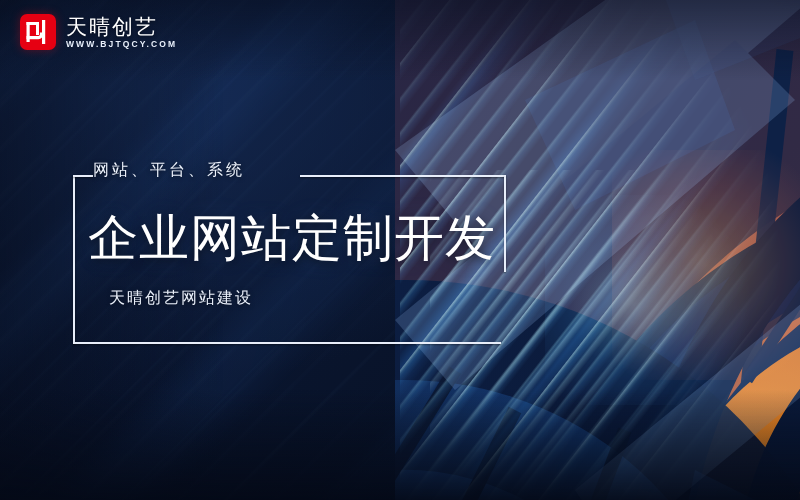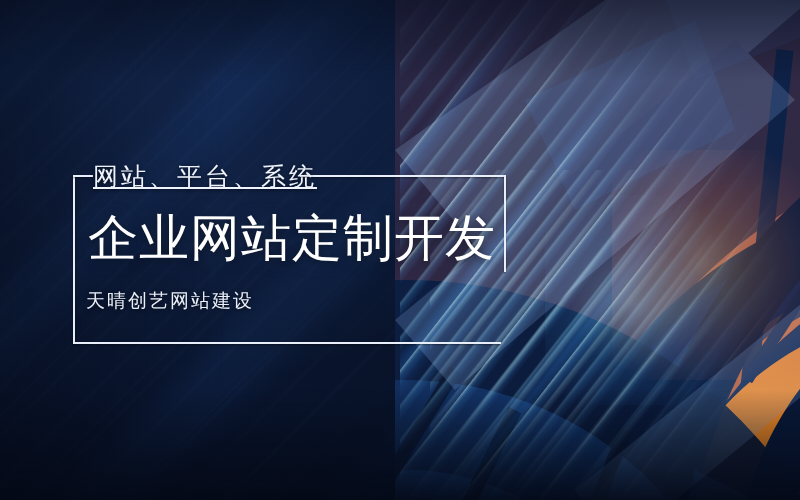--- a/index.html
+++ b/index.html
@@ -158,32 +158,32 @@
   
   .bl-h-tr    { left:300px; top:175px; width:206px;height:2px; }
   
   .bl-v-right { left:504px; top:175px; width:2px;  height:97px; }
   
   .bl-h-b     { left:73px;  top:342px; width:428px;height:2px; }
 
   #texts { position:absolute; left:0; top:0; z-index:35; }
   .t-sub {
     position:absolute; left:93px; top:160px;
-    font-size:25px; letter-spacing:3px; color:#eef3fc; font-weight:400;
-    white-space:nowrap; text-shadow:0 1px 4px rgba(0,0,0,.55);text-decoration:underline;
+    font-size:16px; letter-spacing:3px; color:#eef3fc; font-weight:400;
+    white-space:nowrap; text-shadow:0 1px 4px rgba(0,0,0,.55);
   }
   .t-title {
     position:absolute; left:88px; top:205px;
     font-size:50px; letter-spacing:1px; color:#ffffff; font-weight:400;
     white-space:nowrap;
     text-shadow:0 2px 10px rgba(0,0,0,.6), 0 0 22px rgba(120,170,255,.18);
   }
   .t-tag {
-    position:absolute; left:86px; top:288px;
-    font-size:19px; letter-spacing:2px; color:#e9eff9; font-weight:400;
+    position:absolute; left:109px; top:288px;
+    font-size:16px; letter-spacing:2px; color:#e9eff9; font-weight:400;
     white-space:nowrap; text-shadow:0 1px 4px rgba(0,0,0,.55);
   }
 </style>
 </head>
 <body>
 
 <div id="banner">
 
   <div class="layer streaks-wide"></div>
   <div class="layer streaks-left"></div>
@@ -376,20 +376,36 @@
   <div class="beams"></div>
   <div class="beams2"></div>
   <div class="glow-core"></div>
   <div class="orange-glow"></div>
 
   <div class="layer vignette"></div>
   <div class="layer left-dark"></div>
   <div class="layer top-fade"></div>
   <div class="layer bottom-fade"></div>
 
+  <div id="logo">
+    <div class="logo-mark">
+      <svg width="36" height="36" viewBox="0 0 36 36" xmlns="http://www.w3.org/2000/svg">
+        <rect x="6.5" y="8" width="3.2" height="20" fill="#ffffff"></rect>
+        <rect x="6.5" y="8" width="12.5" height="3.0" fill="#ffffff"></rect>
+        <rect x="16.0" y="8" width="3.0" height="13" fill="#ffffff"></rect>
+        <rect x="22.0" y="6" width="3.2" height="24" fill="#ffffff"></rect>
+        <path d="M6.5 25.2 h12.0 a4.6 4.6 0 0 0 4.6 -4.6 v-2.0 h-3.2 v2.0 a1.4 1.4 0 0 1 -1.4 1.4 h-12.0 z" fill="#ffffff"></path>
+        <rect x="11.6" y="13.6" width="2.6" height="8.4" fill="#ffffff" opacity=".0"></rect>
+      </svg>
+    </div>
+    <div class="logo-words">
+      <div class="logo-cn">天晴创艺</div>
+      <div class="logo-url">WWW.BJTQCY.COM</div>
+    </div>
+  </div>
 
   <div id="frame">
     <div class="bracket-line bl-v-left"></div>
     <div class="bracket-line bl-h-tl"></div>
     <div class="bracket-line bl-h-tr"></div>
     <div class="bracket-line bl-v-right"></div>
     <div class="bracket-line bl-h-b"></div>
   </div>
 
   <div id="texts">

